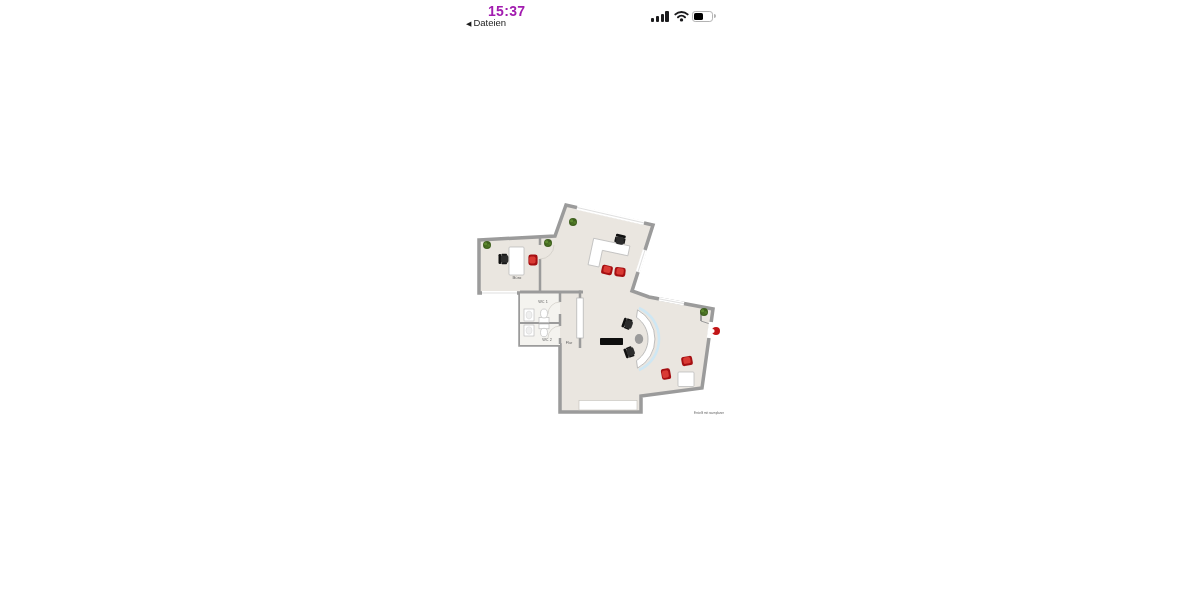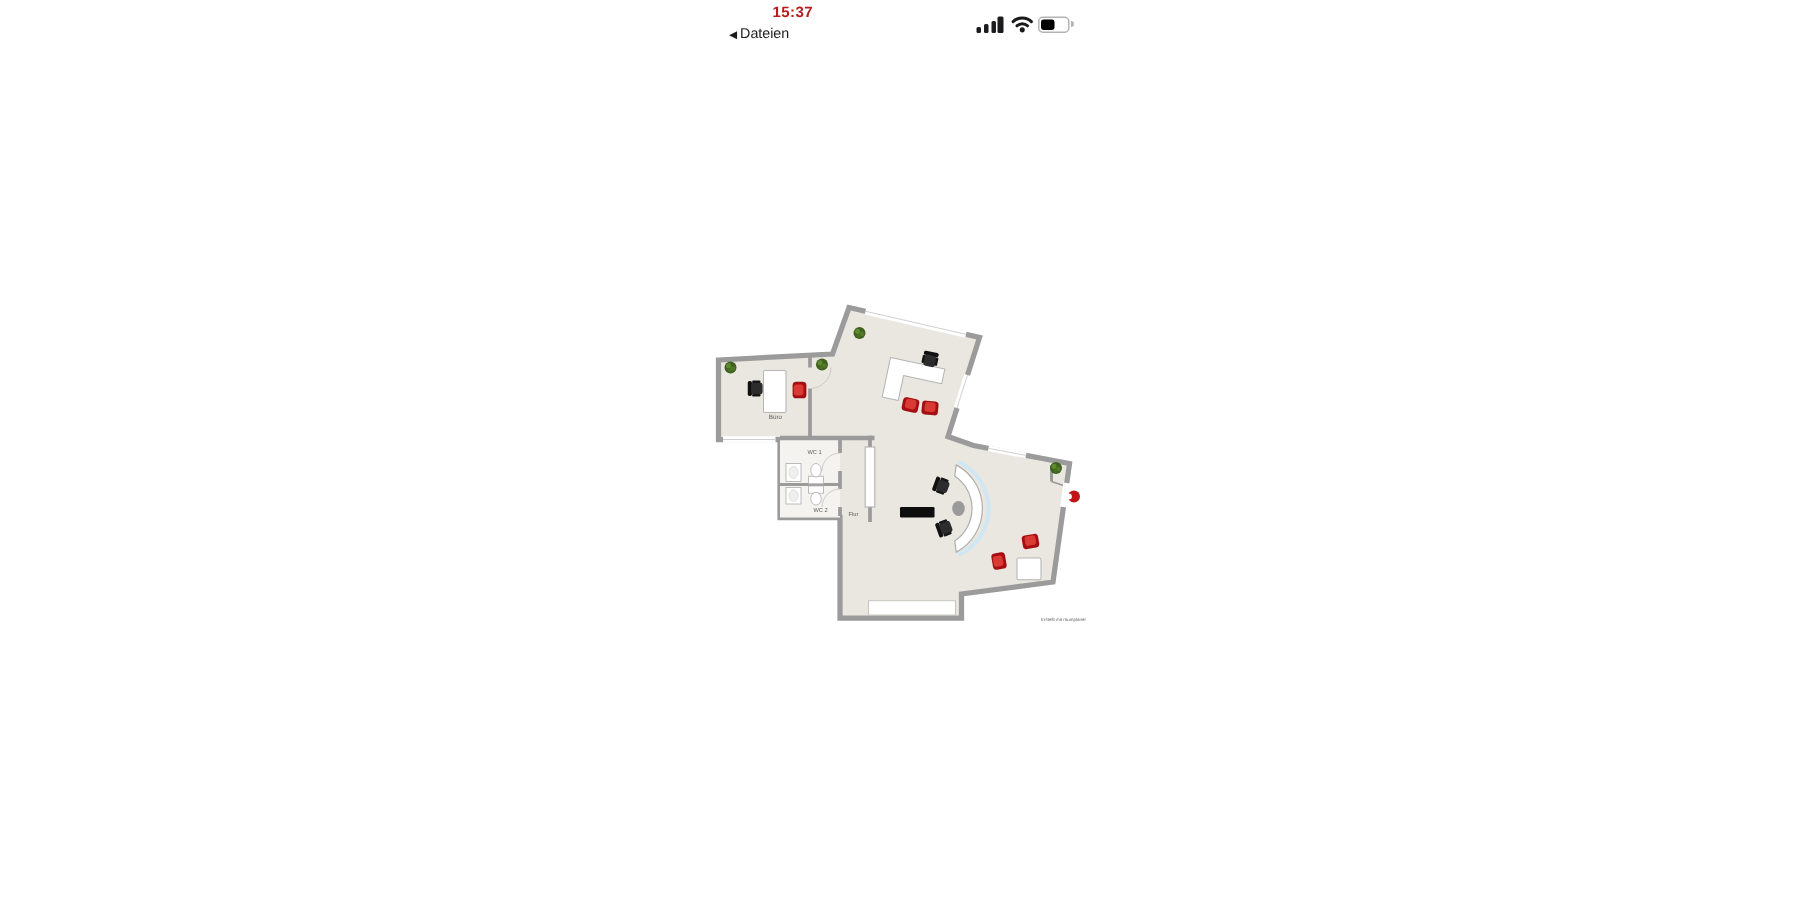--- a/index.html
+++ b/index.html
@@ -1,24 +1,24 @@
 <!DOCTYPE html>
 <html><head>
 <meta charset="utf-8">
 <style>
   html,body{margin:0;padding:0;background:#ffffff;}
   body{width:1200px;height:600px;position:relative;overflow:hidden;
        font-family:"Liberation Sans",sans-serif;}
   .abs{position:absolute;}
 
   
-  .time{left:488px;top:3px;width:54px;text-align:right;
-        font-size:10px;font-weight:700;color:#b91c1c;letter-spacing:.3px;}
+  .time{left:488px;top:3px;width:54px;text-align:left;
+        font-size:14px;font-weight:700;color:#a21caf;letter-spacing:.3px;}
   .back{left:466px;top:17px;font-size:9.5px;color:#1c1c1c;cursor:pointer;
-        display:flex;align-items:flex-end;gap:2px;margin-left:20px;}
+        display:flex;align-items:flex-end;gap:2px;}
   .back .tri{font-size:7px;line-height:9px;}
   .signal{left:651px;top:11px;width:22px;height:11px;display:flex;
           align-items:flex-end;gap:1.6px;}
   .signal span{width:3.2px;background:#1b1b1d;border-radius:1px;display:block;}
   .s1{height:4.5px}.s2{height:6.5px}.s3{height:8.5px}.s4{height:11px}
   .wifi{left:674px;top:10px;}
   .batt{left:692px;top:11px;display:flex;align-items:center;}
   .batt .body{width:21px;height:10.5px;border:1px solid #b3b3b3;border-radius:3.2px;
               padding:1px;box-sizing:border-box;}
   .batt .fill{width:55%;height:100%;background:#000;border-radius:1.6px;}

